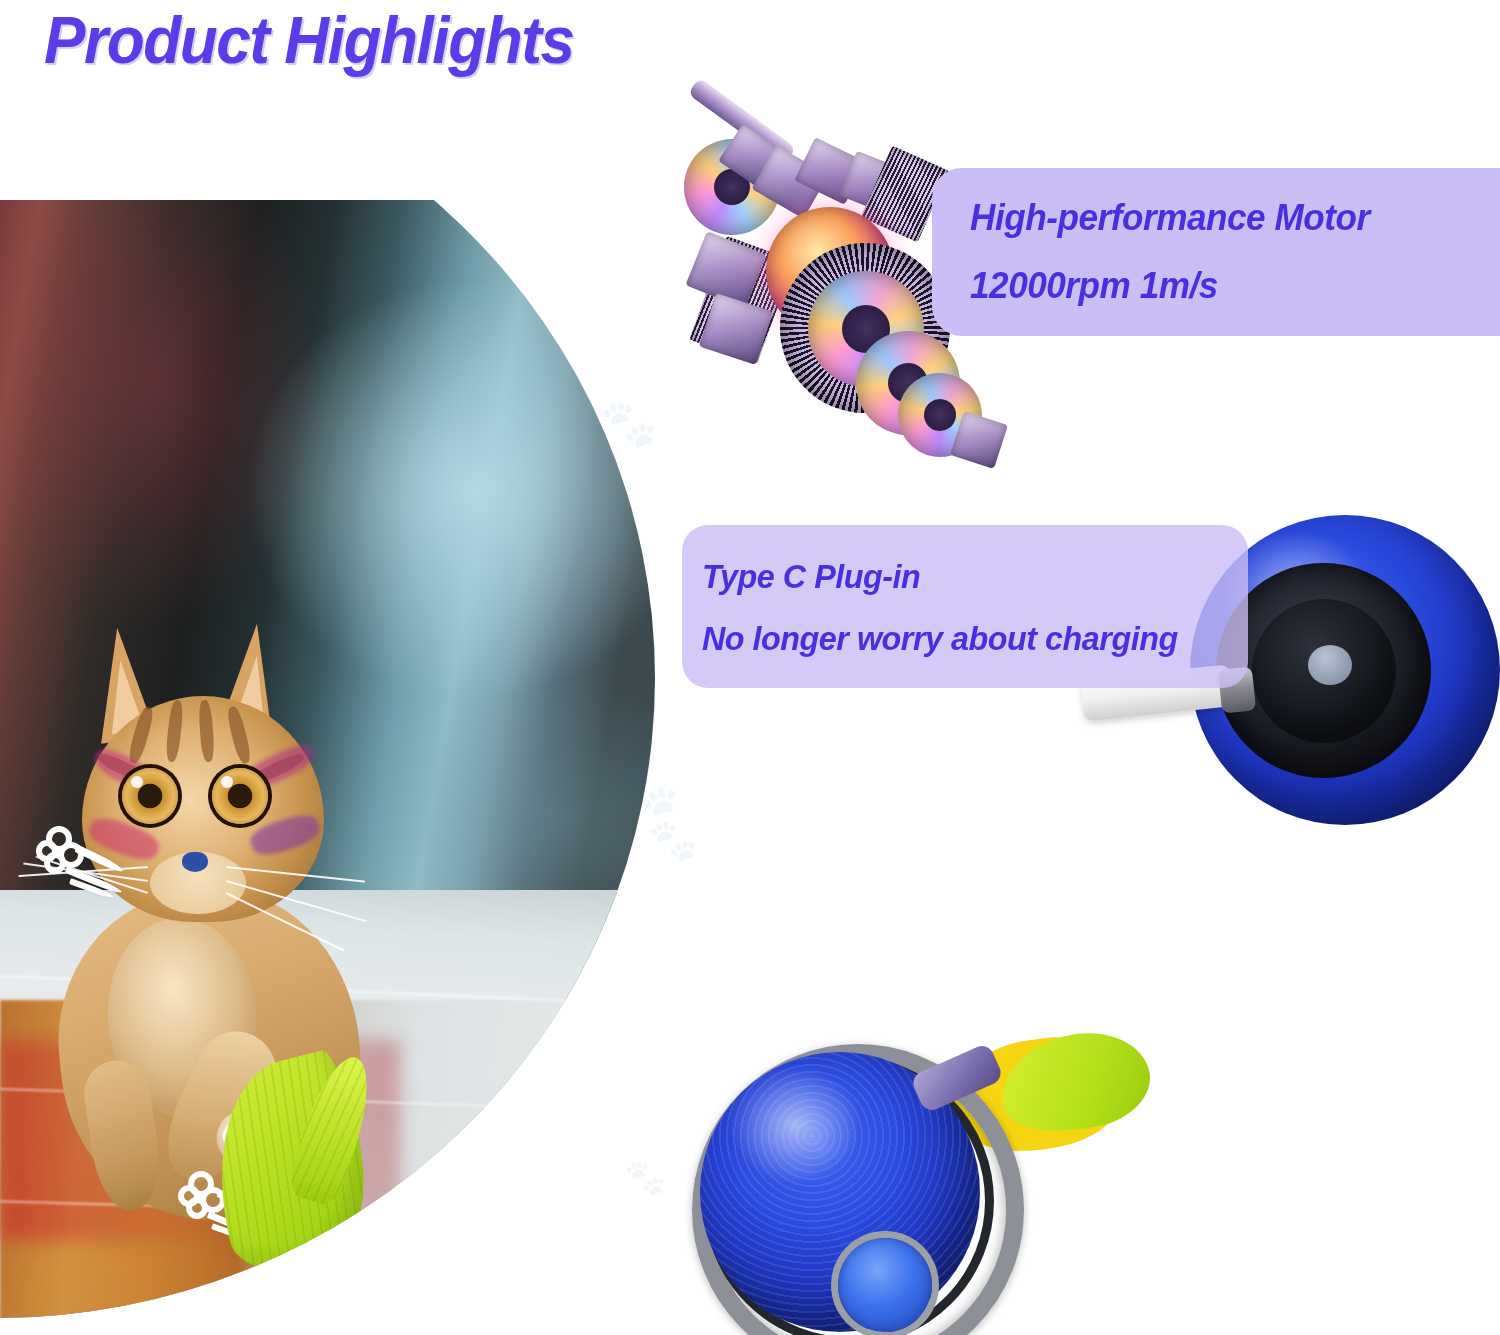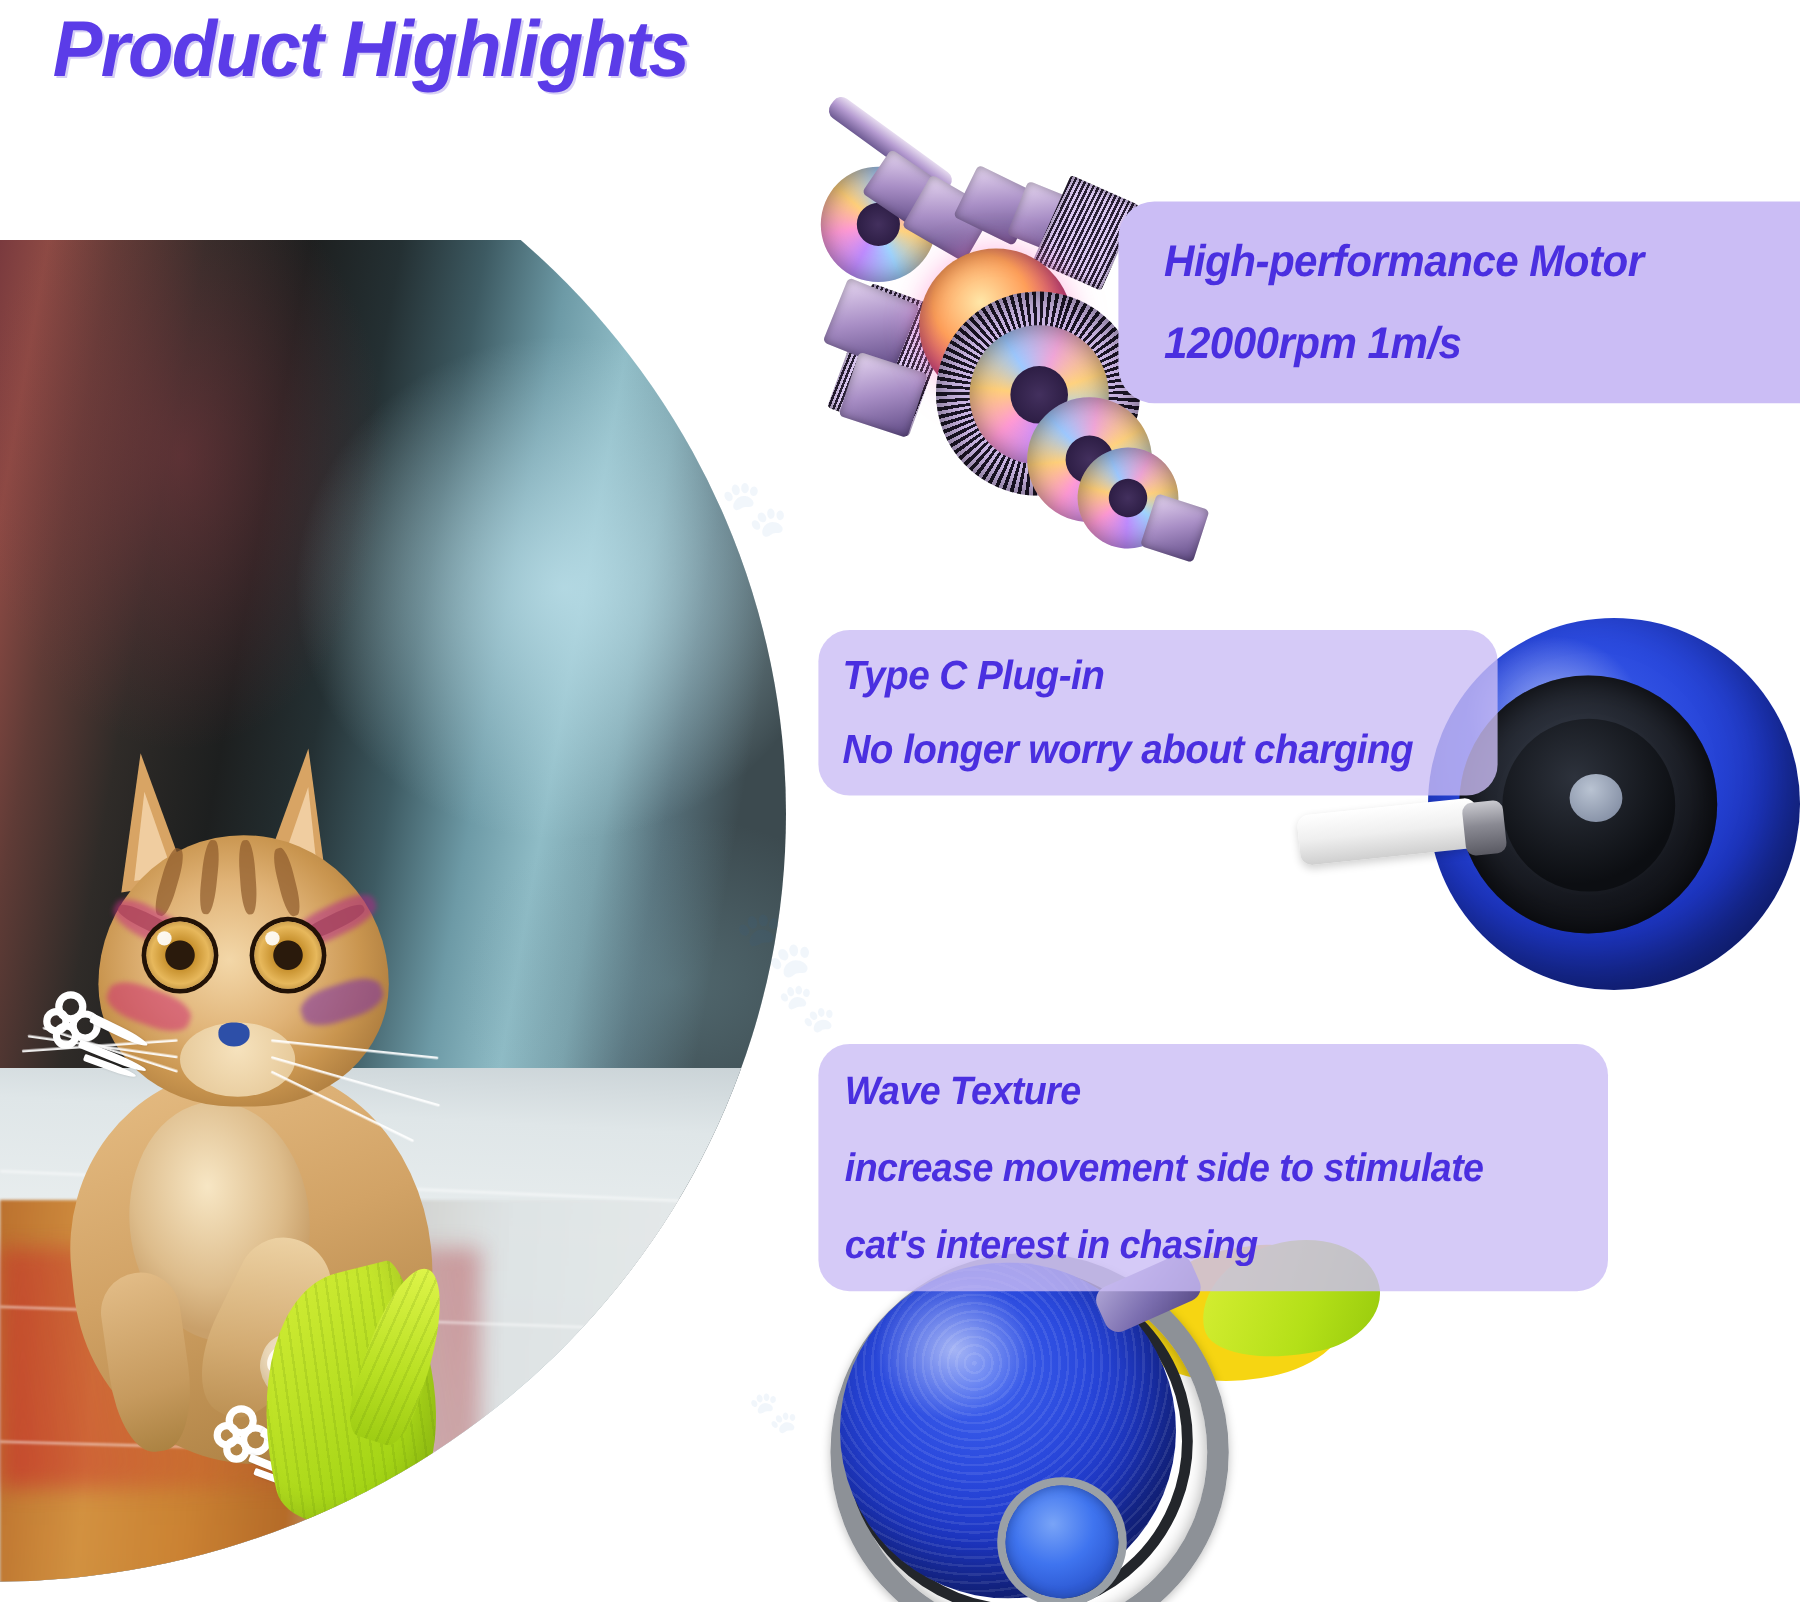--- a/index.html
+++ b/index.html
@@ -269,21 +269,21 @@
     font-weight:bold;font-style:italic;
     letter-spacing:-.5px;
     transform:scaleX(.95);
     transform-origin:left center;
     white-space:nowrap;
   }
 
   #callout-motor{left:932px;top:168px;width:600px;height:168px;padding:14px 0 14px 38px;border-radius:30px 0 0 30px;}
   #callout-motor .line{font-size:37px;line-height:68px;}
 
-  #callout-typec{left:682px;top:525px;width:566px;height:138px;padding:6px 0 6px 20px;}
+  #callout-typec{left:682px;top:525px;width:566px;height:163px;padding:6px 0 6px 20px;}
   #callout-typec .line{font-size:34px;line-height:62px;}
 
   #callout-wave{left:682px;top:870px;width:658px;height:206px;padding:8px 0 8px 22px;}
   #callout-wave .line{font-size:33px;line-height:64px;}
 
 </style>
 </head>
 <body>
 
 <div id="page">
@@ -449,19 +449,14 @@
   <div class="callout" id="callout-motor">
     <div class="line">High-performance Motor</div>
     <div class="line">12000rpm     1m/s</div>
   </div>
 
   <div class="callout translucent" id="callout-typec">
     <div class="line">Type C Plug-in</div>
     <div class="line">No longer worry about charging</div>
   </div>
 
-  <div class="callout translucent" id="callout-wave">
-    <div class="line">Wave Texture</div>
-    <div class="line">increase movement side to stimulate</div>
-    <div class="line">cat's interest in chasing</div>
-  </div>
 
 </div>
 
 </body></html>

